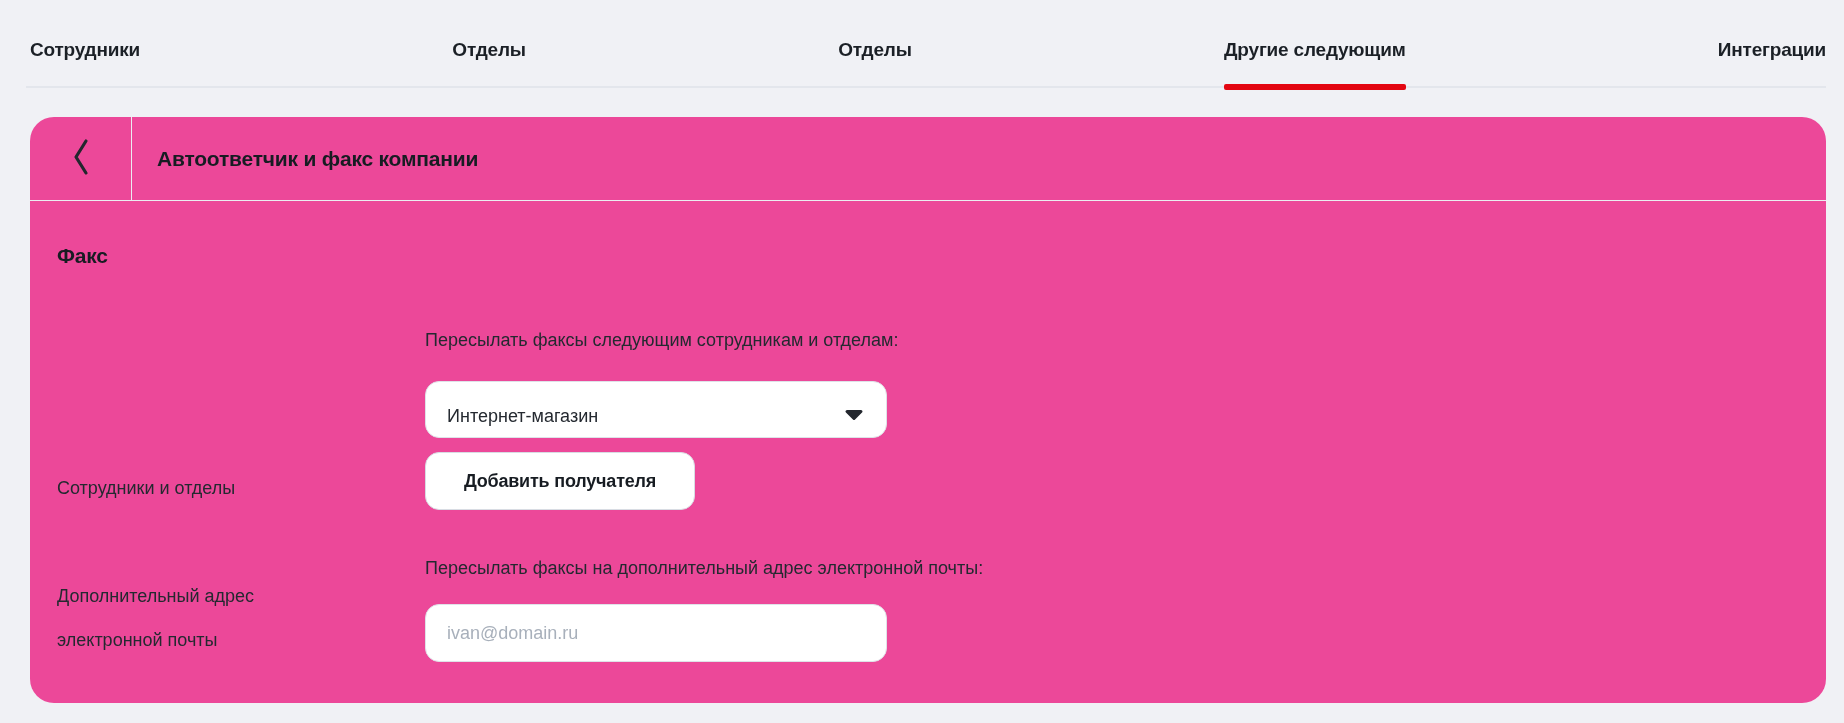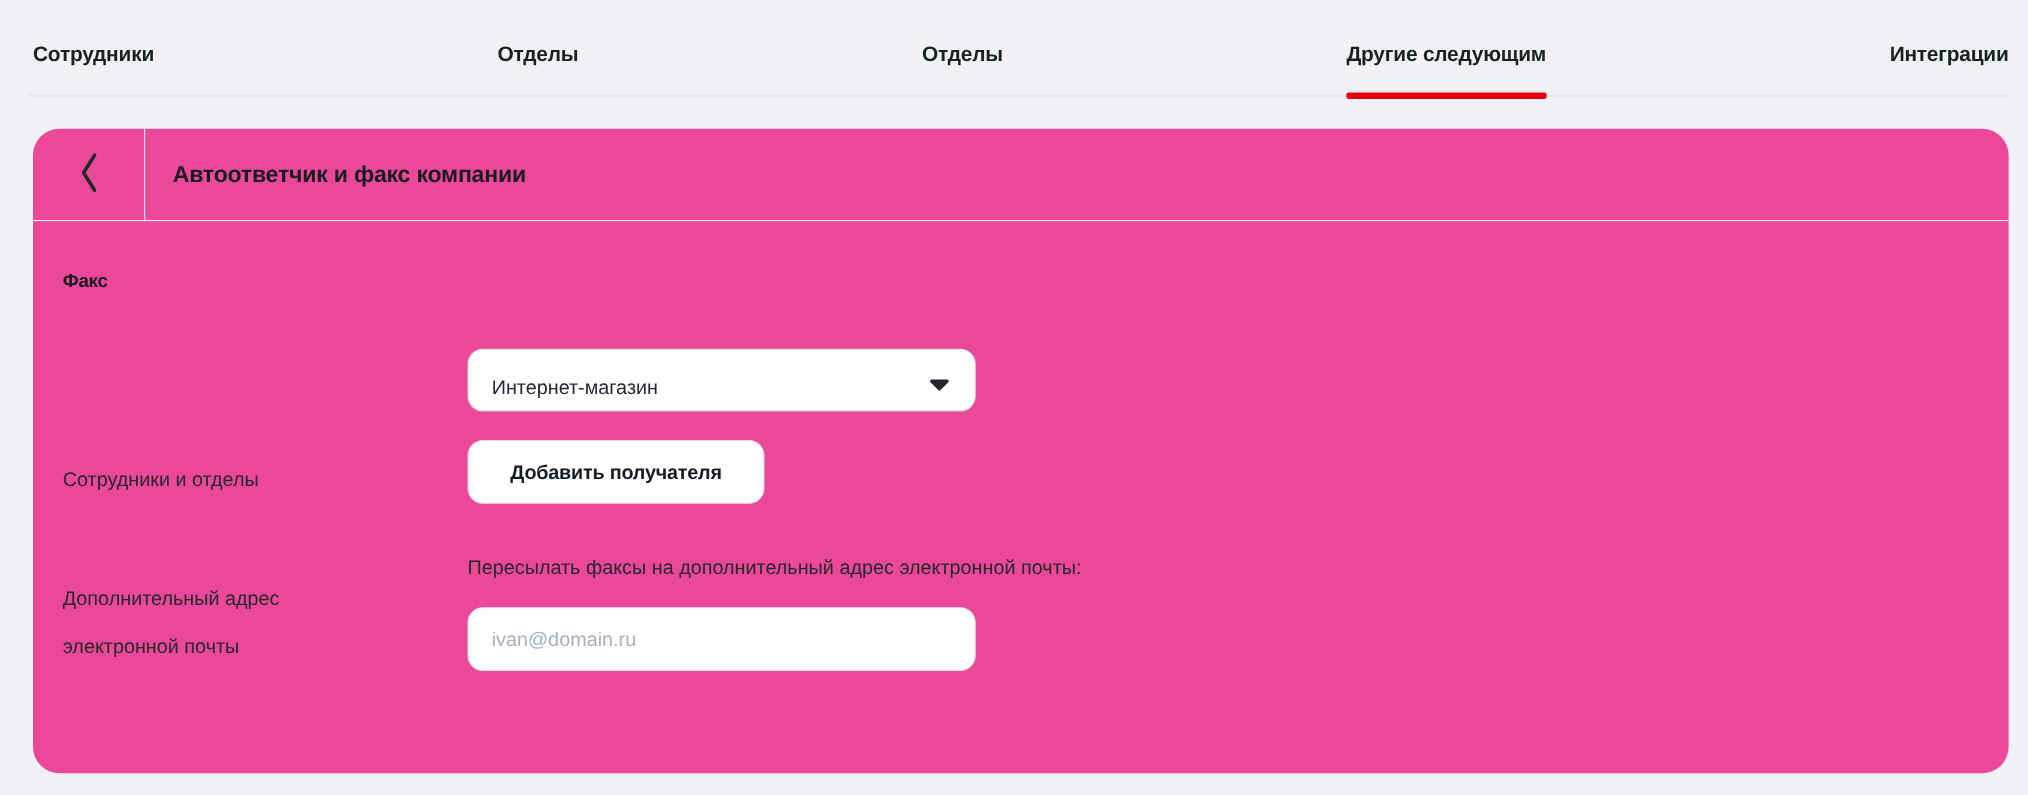--- a/index.html
+++ b/index.html
@@ -75,26 +75,26 @@
     align-items: center;
     padding-left: 25px;
     font-size: 21px;
     font-weight: 700;
     letter-spacing: -0.2px;
     color: #171c22;
   }
 
   .card-body { padding: 42px 30px 0 27px; }
   .section-title {
-    font-size: 17px;
+    font-size: 21px;
     font-weight: 700;
     line-height: 26px;
     letter-spacing: -0.2px;
     color: #171c22;
-    margin-bottom: 48px;
+    margin-bottom: 60px;
   }
 
   .row { display: flex; align-items: flex-end; gap: 17px; }
   .row + .row { margin-top: 47px; }
   .row-label {
     flex: 0 0 351px;
     width: 351px;
     font-size: 18px;
     line-height: 44px;
     margin-top: -11px;
@@ -121,21 +121,21 @@
     align-items: center;
     justify-content: space-between;
     padding: 13px 22px 0 21px;
     cursor: pointer;
   }
   .select-value {
     font-size: 18px;
     color: #242930;
   }
   .add-btn {
-    margin-top: 26px;
+    margin-top: 14px;
     width: 270px;
     height: 58px;
     border: 1px solid #d8dce3;
     border-radius: 14px;
     background: #ffffff;
     font-family: inherit;
     font-size: 18px;
     font-weight: 700;
     letter-spacing: -0.2px;
     color: #171c22;
@@ -200,20 +200,21 @@
 
     <div class="card-body">
 
       <h2 class="section-title">Факс</h2>
 
       <div class="row recipients">
         <div class="row-label">
           <span class="label-text">Сотрудники и отделы</span>
         </div>
         <div class="row-content">
+          <p class="row-hint">Пересылать факсы следующим сотрудникам и отделам:</p>
 
           <div class="select-field">
             <span class="select-value">Интернет-магазин</span>
             <span>
               <svg width="20" height="12" viewBox="0 0 20 12" aria-hidden="true">
                 <path d="M3 2.5 L17 2.5 L10 9.5 Z" fill="#23272e" stroke="#23272e" stroke-width="3" stroke-linejoin="round"></path>
               </svg>
             </span>
           </div>
 

